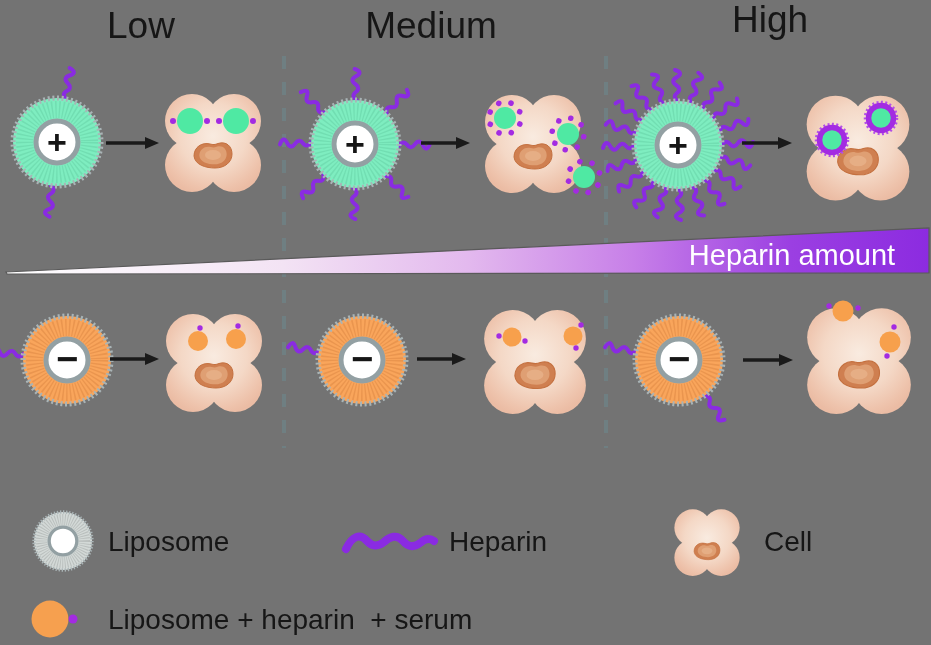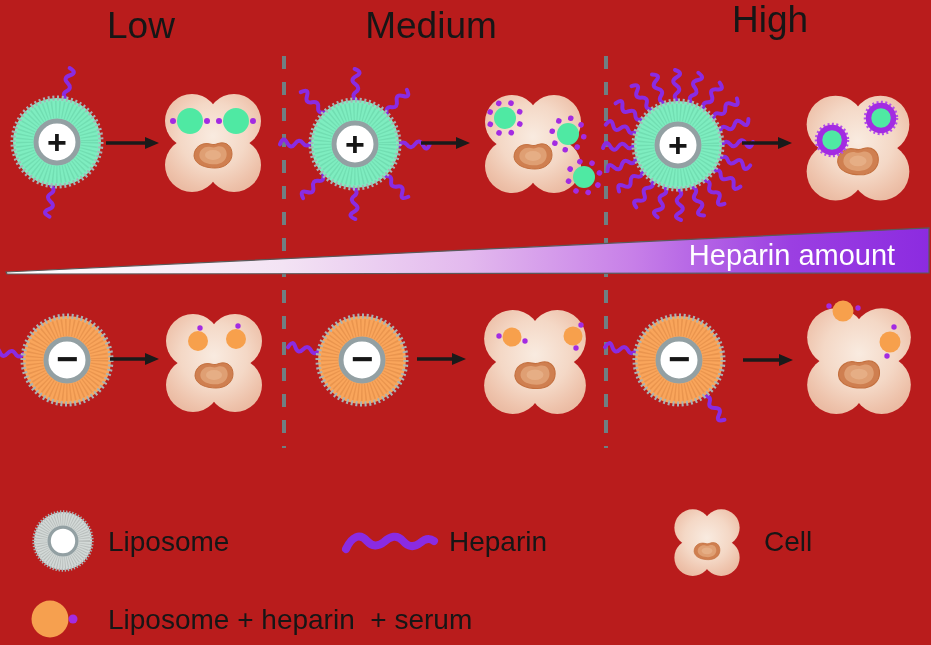--- a/index.html
+++ b/index.html
@@ -1,16 +1,16 @@
 <!DOCTYPE html>
 <html><head>
 <meta charset="utf-8">
 <style>
   html,body{margin:0;padding:0;background:#fff;}
-  .stage{position:relative;width:931px;height:645px;background:#b91c1c;overflow:hidden;}
+  .stage{position:relative;width:931px;height:645px;background:#737373;overflow:hidden;}
   svg{position:absolute;left:0;top:0;}
   text{font-family:"Liberation Sans","DejaVu Sans",sans-serif;fill:#161616;}
   .title{font-size:37px;}
   .banner-label{font-size:29px;fill:#ffffff;}
   .legend-label{font-size:28px;white-space:pre;}
   .charge{font-weight:bold;text-anchor:middle;}
   .plus{font-size:34px;}
   .minus{font-size:38px;}
   .sqg{fill:none;stroke:#8A2BE2;stroke-width:4;stroke-linecap:round;}
 </style>

